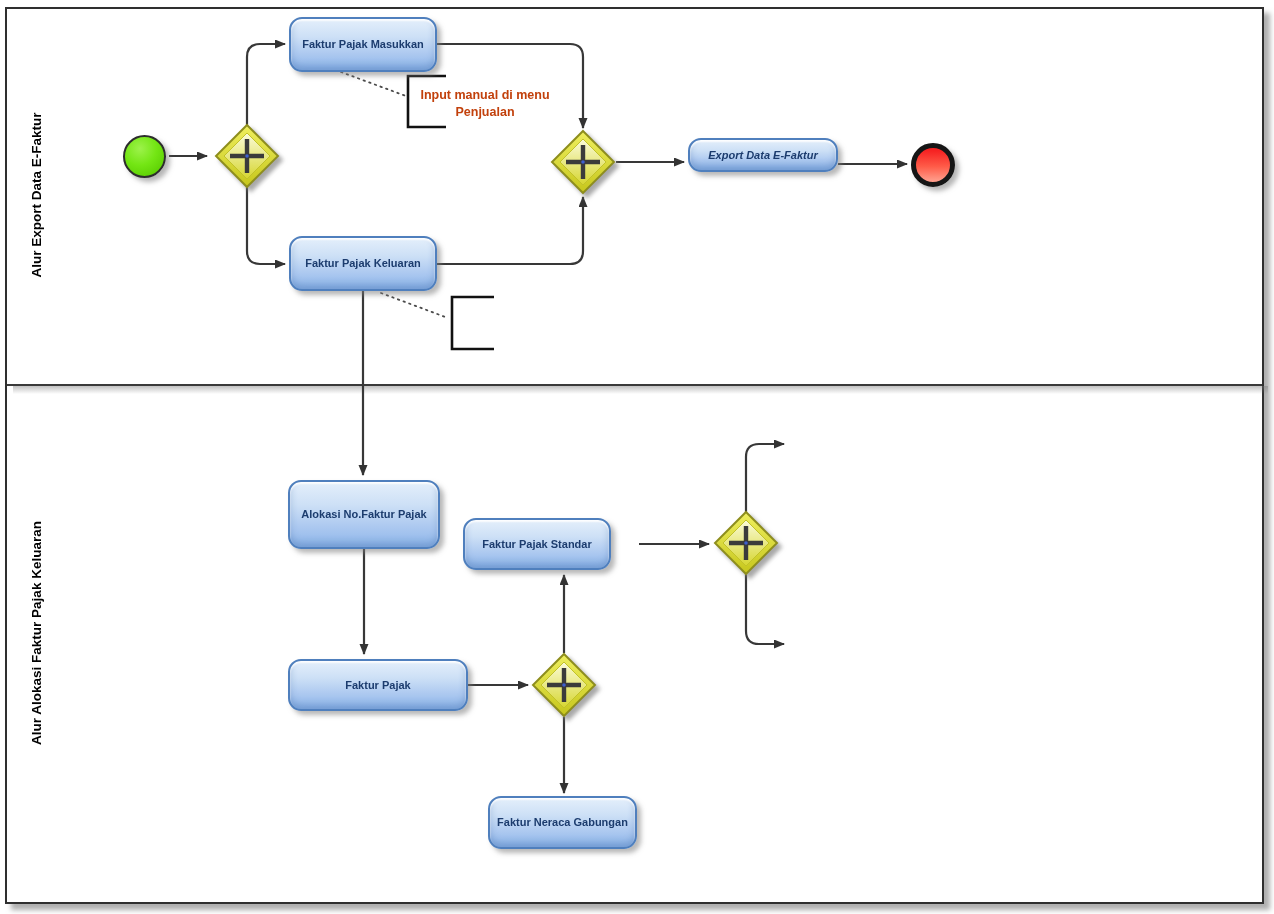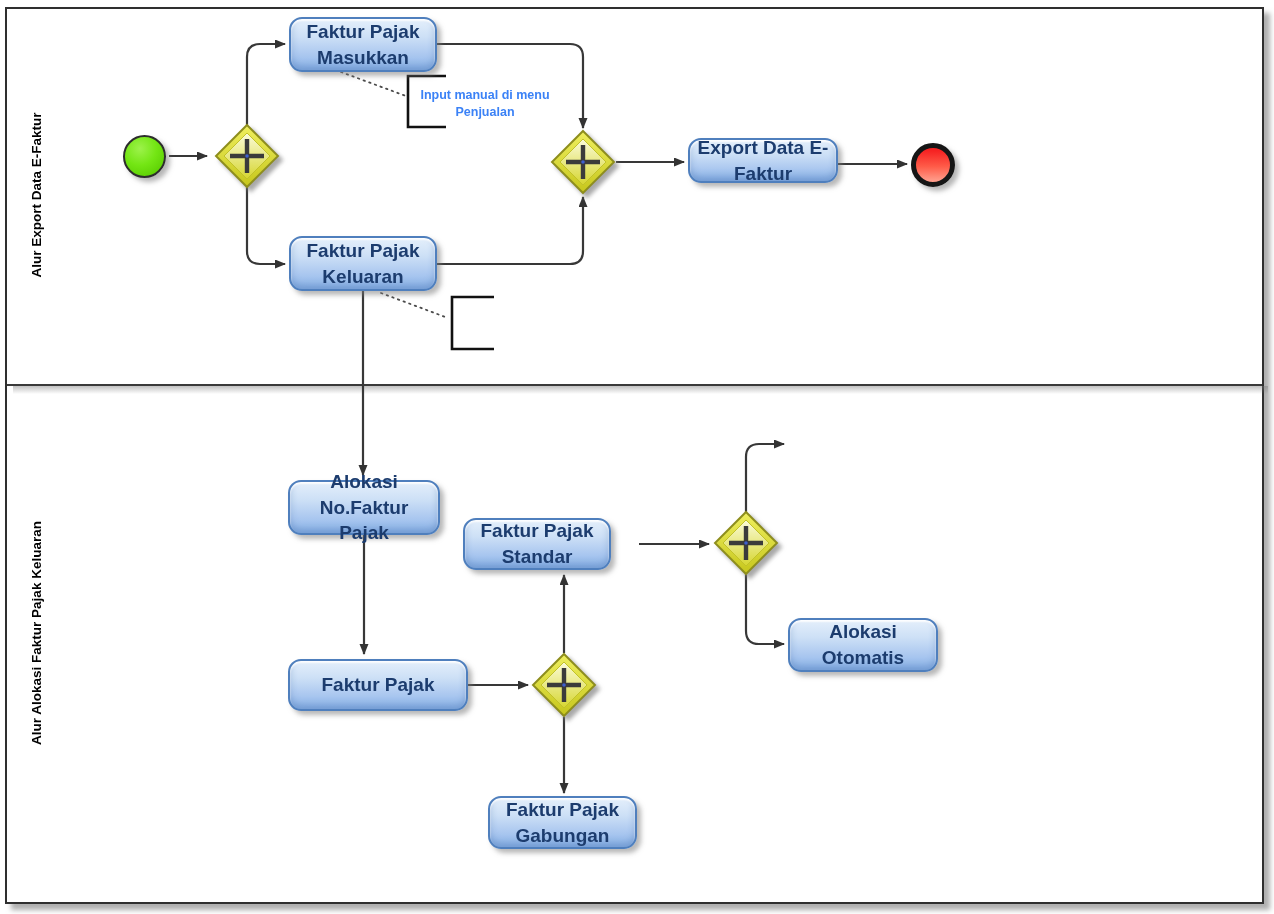--- a/index.html
+++ b/index.html
@@ -9,29 +9,29 @@
   .lane-divider{position:absolute;left:0;top:375px;width:100%;height:2px;background:#3a3a3a;}
   .lane-divider::after{content:"";position:absolute;left:6px;top:2px;width:100%;height:8px;
         background:linear-gradient(180deg,rgba(120,120,120,.45),rgba(120,120,120,0));}
   .lane-label{position:absolute;transform:translate(-50%,-50%) rotate(-90deg);white-space:nowrap;
         font-weight:bold;font-size:13.5px;color:#000;}
   .connectors{position:absolute;left:0;top:0;width:1274px;height:914px;}
   .task{position:absolute;box-sizing:border-box;border:2px solid #4f7fbd;border-radius:13px;
         background:linear-gradient(180deg,#e4effb 0%,#cde0f6 35%,#adc9f0 68%,#8db6ea 100%);
         box-shadow:inset 0 2px 2px rgba(255,255,255,.95), inset 0 -4px 7px rgba(70,110,170,.38),
                    4px 4px 5px rgba(125,125,125,.55);
-        color:#1c3c6e;font-weight:bold;font-size:19px;line-height:1.35;
+        color:#1c3c6e;font-weight:bold;font-size:11px;line-height:1.35;
         display:flex;align-items:center;justify-content:center;text-align:center;padding:2px 7px;}
   .event{position:absolute;box-sizing:border-box;border-radius:50%;
         box-shadow:4px 4px 5px rgba(120,120,120,.55);}
   .event.start{left:123px;top:135px;width:43px;height:43px;border:2px solid #2d2d2d;
         background:radial-gradient(circle at 38% 30%,#9df24b 0%,#74e614 45%,#5ed104 80%,#55be00 100%);}
   .event.end{left:911px;top:143px;width:44px;height:44px;border:5px solid #161616;
         background:linear-gradient(180deg,#f62222 8%,#ff5c49 55%,#ff9b89 95%);}
-  .annotation{position:absolute;font-weight:bold;font-size:12.5px;color:#3b82f6;text-align:center;
+  .annotation{position:absolute;font-weight:bold;font-size:12.5px;color:#c2410c;text-align:center;
         line-height:17px;}
 </style>
 </head>
 <body>
 
 <div class="stage">
 
   <div class="pool">
     <div class="lane-divider"></div>
   </div>
@@ -108,25 +108,24 @@
       <path d="M729,543 H763 M746,526 V560" stroke="#3a3a3a" stroke-width="4.4" fill="none"></path>
       <circle cx="746" cy="543" r="1.8" fill="#3c5fd0"></circle>
     </g>
   </svg>
 
   <div class="event start"></div>
   <div class="event end"></div>
 
   <div class="task" style="left:289px;top:17px;width:148px;height:55px;">Faktur Pajak Masukkan</div>
   <div class="task" style="left:289px;top:236px;width:148px;height:55px;">Faktur Pajak Keluaran</div>
-  <div class="task" style="left:688px;top:138px;width:150px;height:45px;">Export Data E-Faktur</div>
-  <div class="task" style="left:288px;top:480px;width:152px;height:55px;">Alokasi No.Faktur Pajak</div>
+  <div class="task" style="left:688px;top:138px;width:150px;height:34px;font-style:italic;">Export Data E-Faktur</div>
+  <div class="task" style="left:288px;top:480px;width:152px;height:69px;">Alokasi No.Faktur Pajak</div>
   <div class="task" style="left:288px;top:659px;width:180px;height:52px;">Faktur Pajak</div>
   <div class="task" style="left:463px;top:518px;width:148px;height:52px;">Faktur Pajak Standar</div>
-  <div class="task" style="left:488px;top:796px;width:149px;height:53px;">Faktur Pajak Gabungan</div>
-  <div class="task" style="left:788px;top:618px;width:150px;height:54px;">Alokasi  Otomatis</div>
+  <div class="task" style="left:488px;top:796px;width:149px;height:53px;">Faktur Neraca Gabungan</div>
 
   <div class="annotation" style="left:410px;top:87px;width:150px;">
     <div>Input manual di menu</div>
     <div>Penjualan</div>
   </div>
 
 </div>
 
 </body></html>

